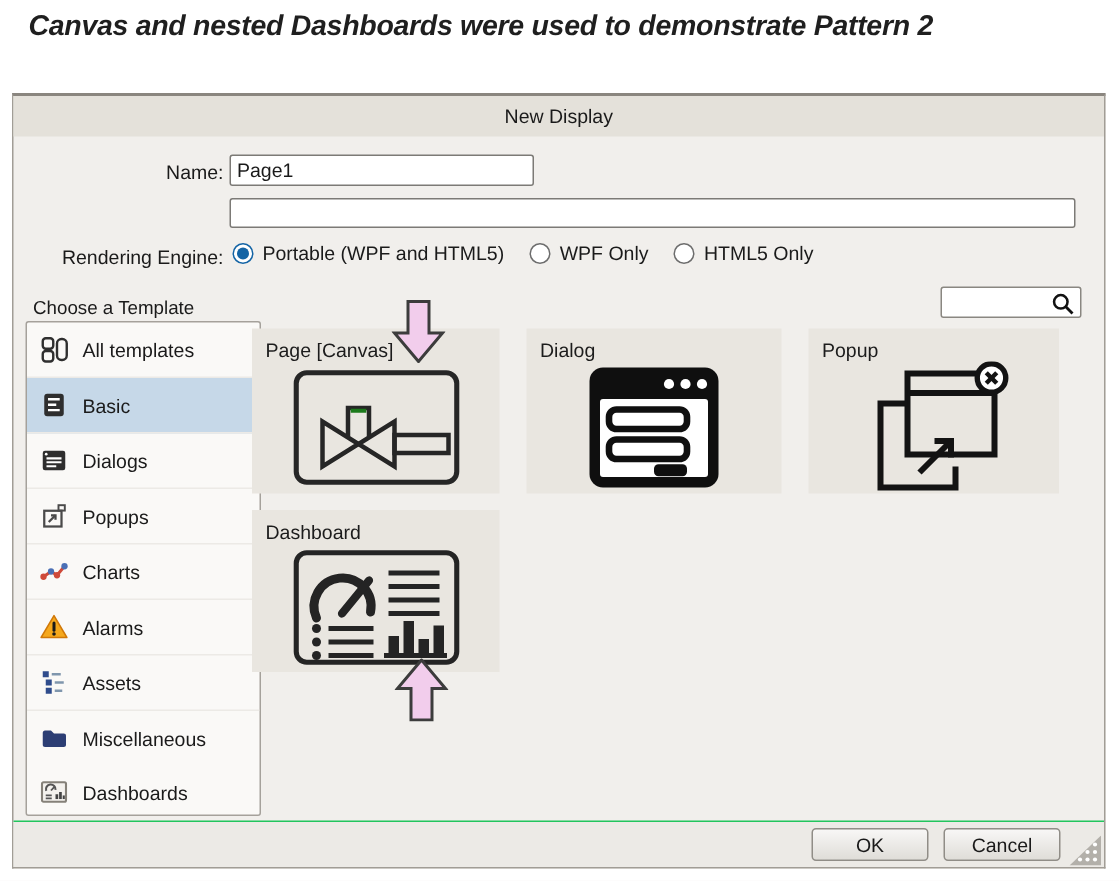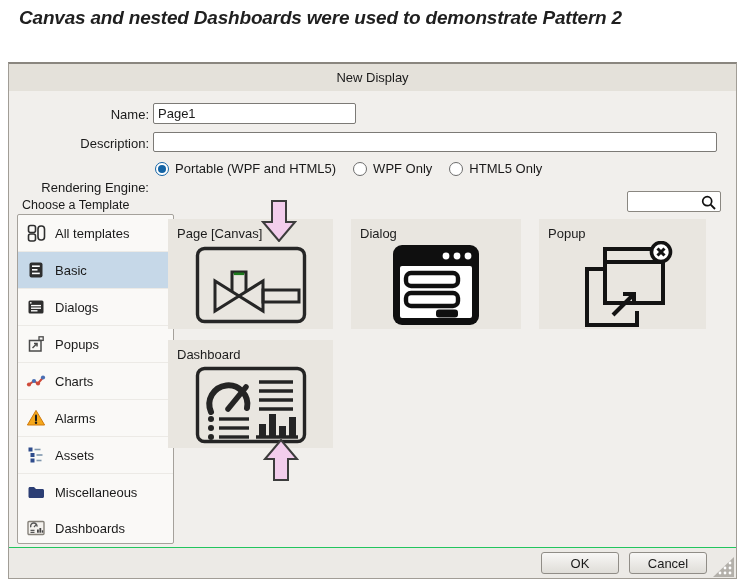--- a/index.html
+++ b/index.html
@@ -53,24 +53,23 @@
 
   <div class="heading">Canvas and nested Dashboards were used to demonstrate Pattern 2</div>
 
   <div class="dialog">
 
     <div class="titlebar">New Display</div>
 
     <div class="lbl r" style="top:43px;">Name:</div>
     <input class="tbox" style="left: 144px; top: 39px; width: 203px; height: 21px;" value="Page1">
 
-    <div class="lbl r" style="top:72px;">Description:</div>
     <input class="tbox" style="left: 144px; top: 68px; width: 564px; height: 20px;" value="">
 
-    <div class="lbl r" style="top:100px;margin-top:16px;">Rendering Engine:</div>
+    <div class="lbl r" style="top:100px;">Rendering Engine:</div>
     <div class="radios">
       <label class="radio">
         <span class="rb sel"></span>
         <span>Portable (WPF and HTML5)</span>
       </label>
       <label class="radio">
         <span class="rb"></span>
         <span>WPF Only</span>
       </label>
       <label class="radio">

